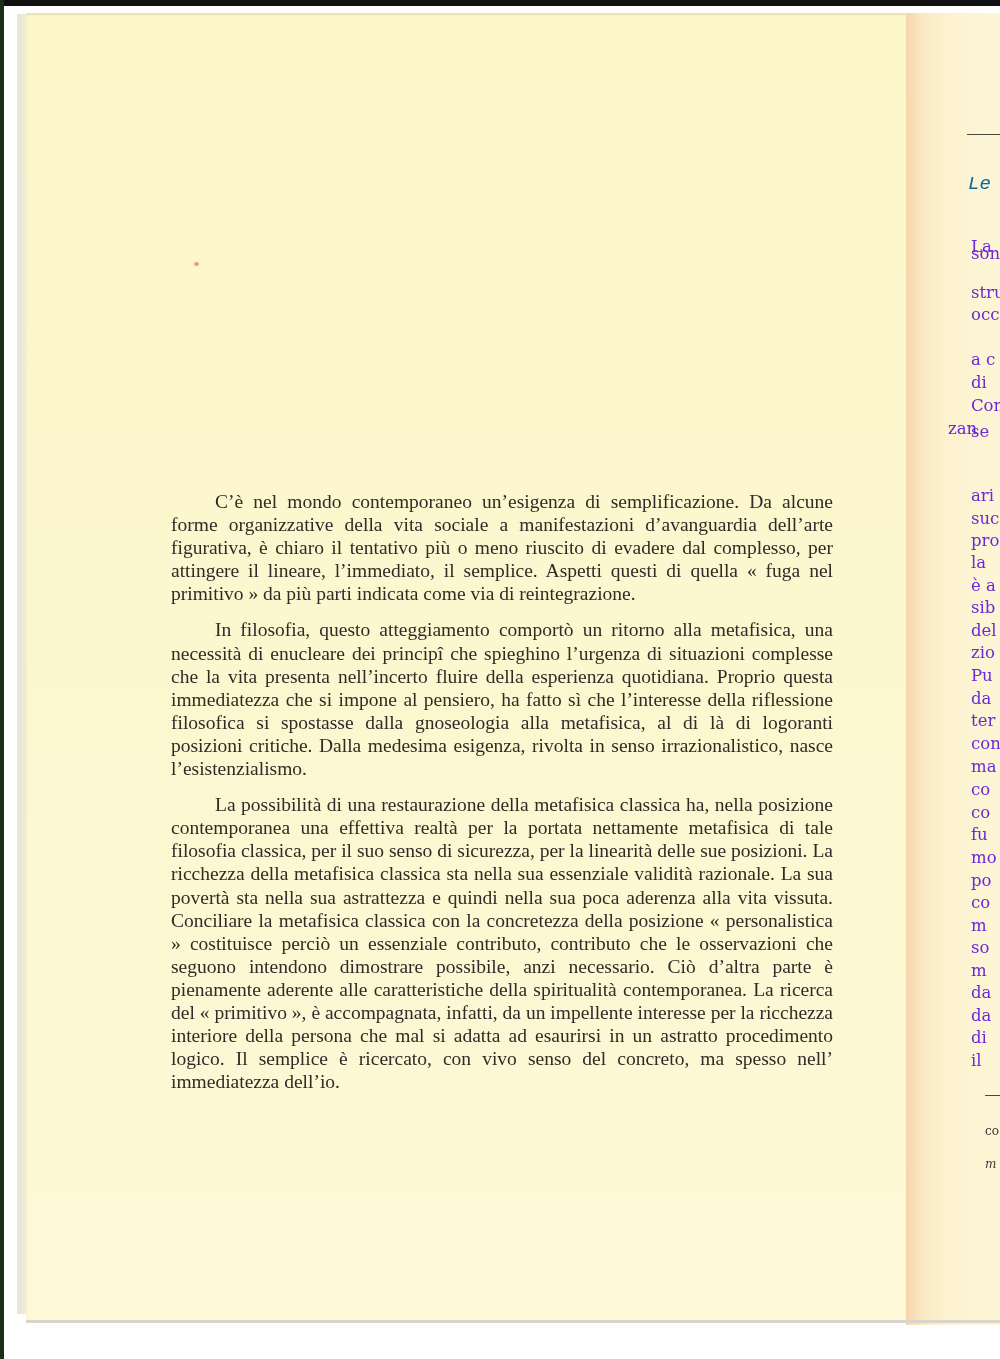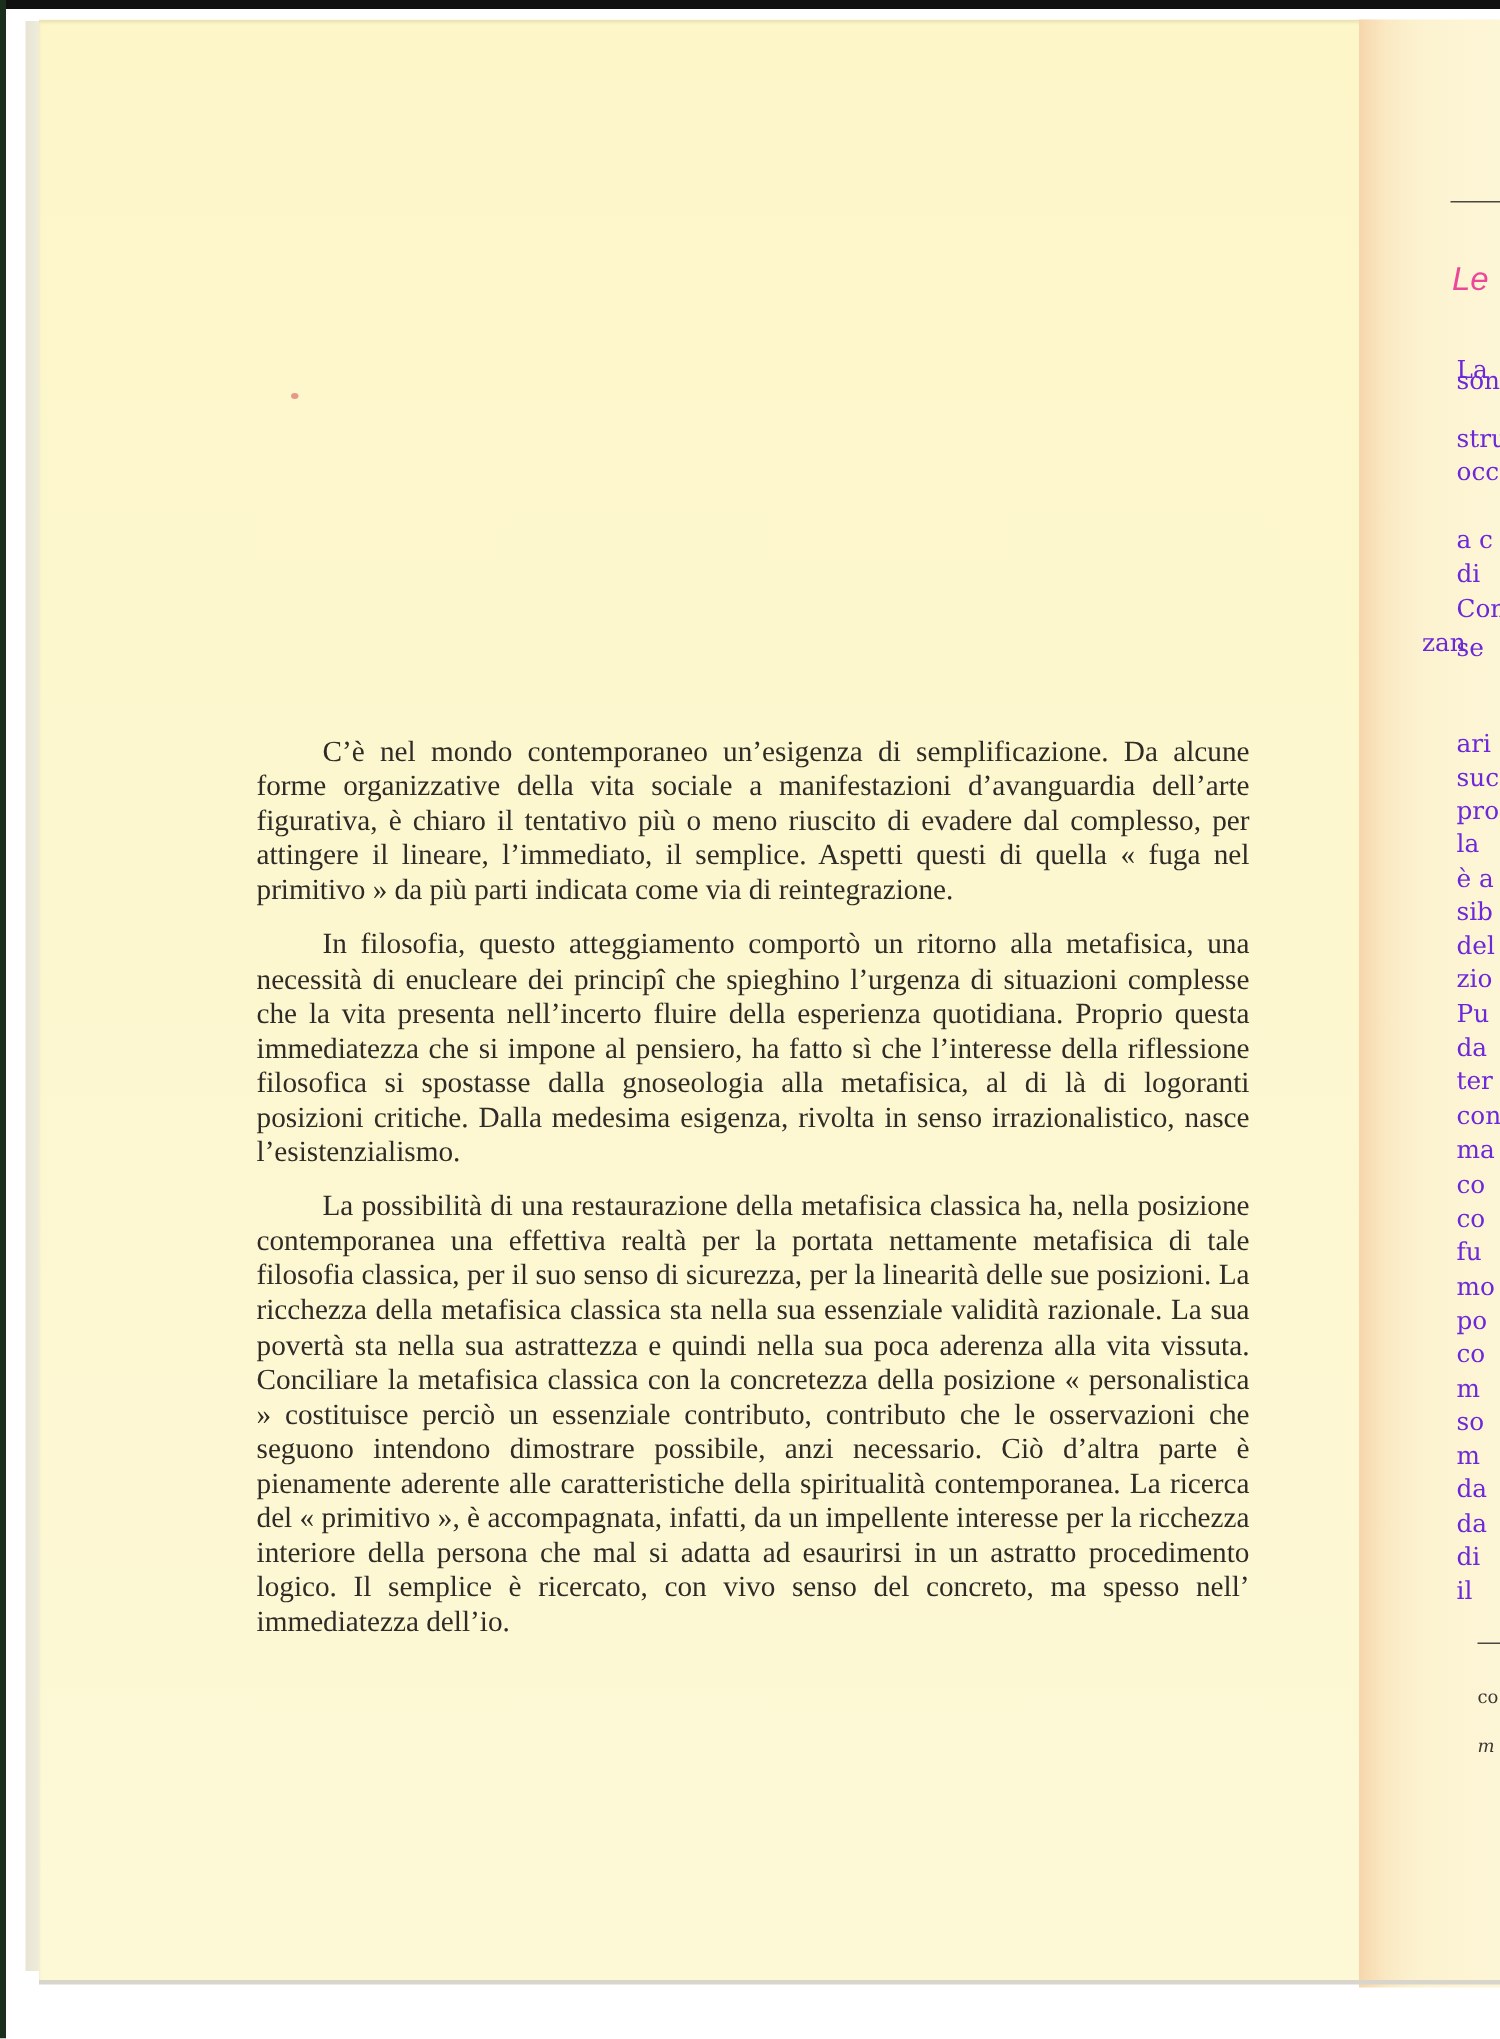--- a/index.html
+++ b/index.html
@@ -90,24 +90,24 @@
     }
     .next-rule-bottom {
       position: absolute;
       left: 985px; top: 1095px;
       width: 20px; height: 1px;
       background: #4a4640;
     }
     .next-heading {
       position: absolute;
       left: 968px; top: 173px;
-      font-family: Liberation Sans, sans-serif;
+      font-family: Liberation Mono, monospace;
       font-style: italic;
-      font-size: 22px;
-      color: #ec4899;
+      font-size: 19px;
+      color: #0369a1;
     }
     .next-line {
       position: absolute;
       font-family: "DejaVu Serif", serif;
       font-size: 16.5px;
       color: #6d28d9;
       white-space: nowrap;
     }
     .next-note {
       position: absolute;

